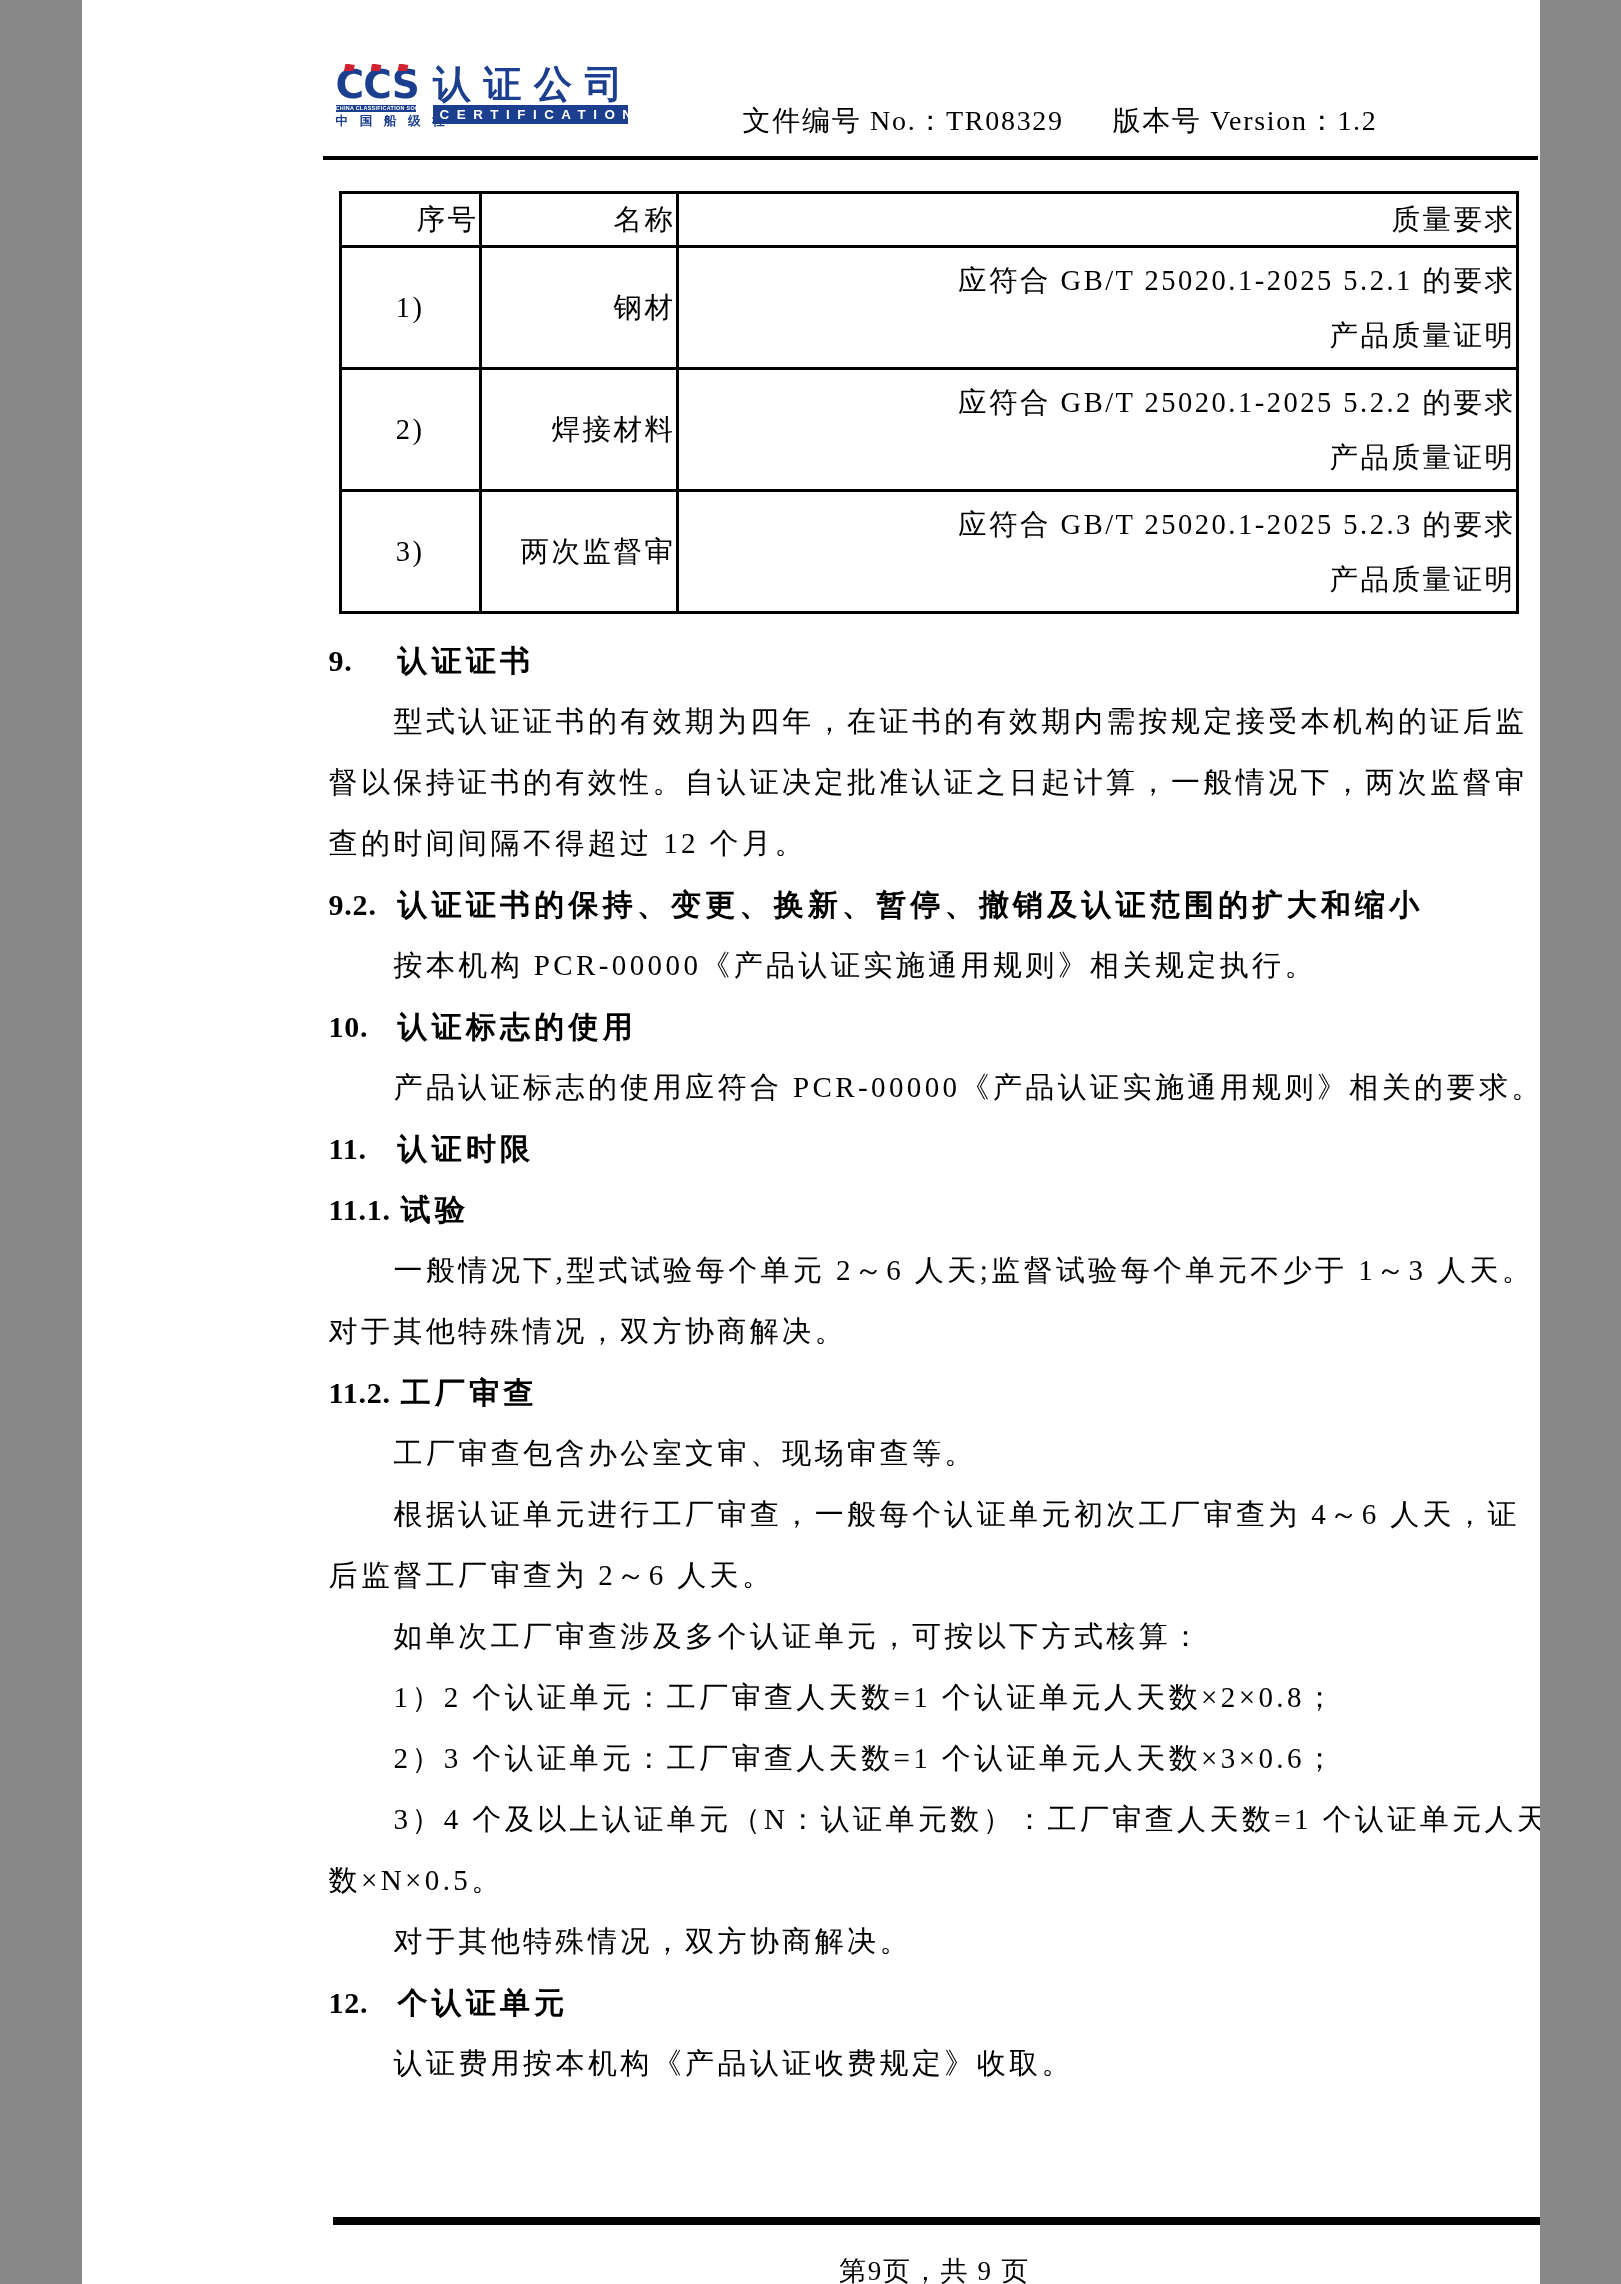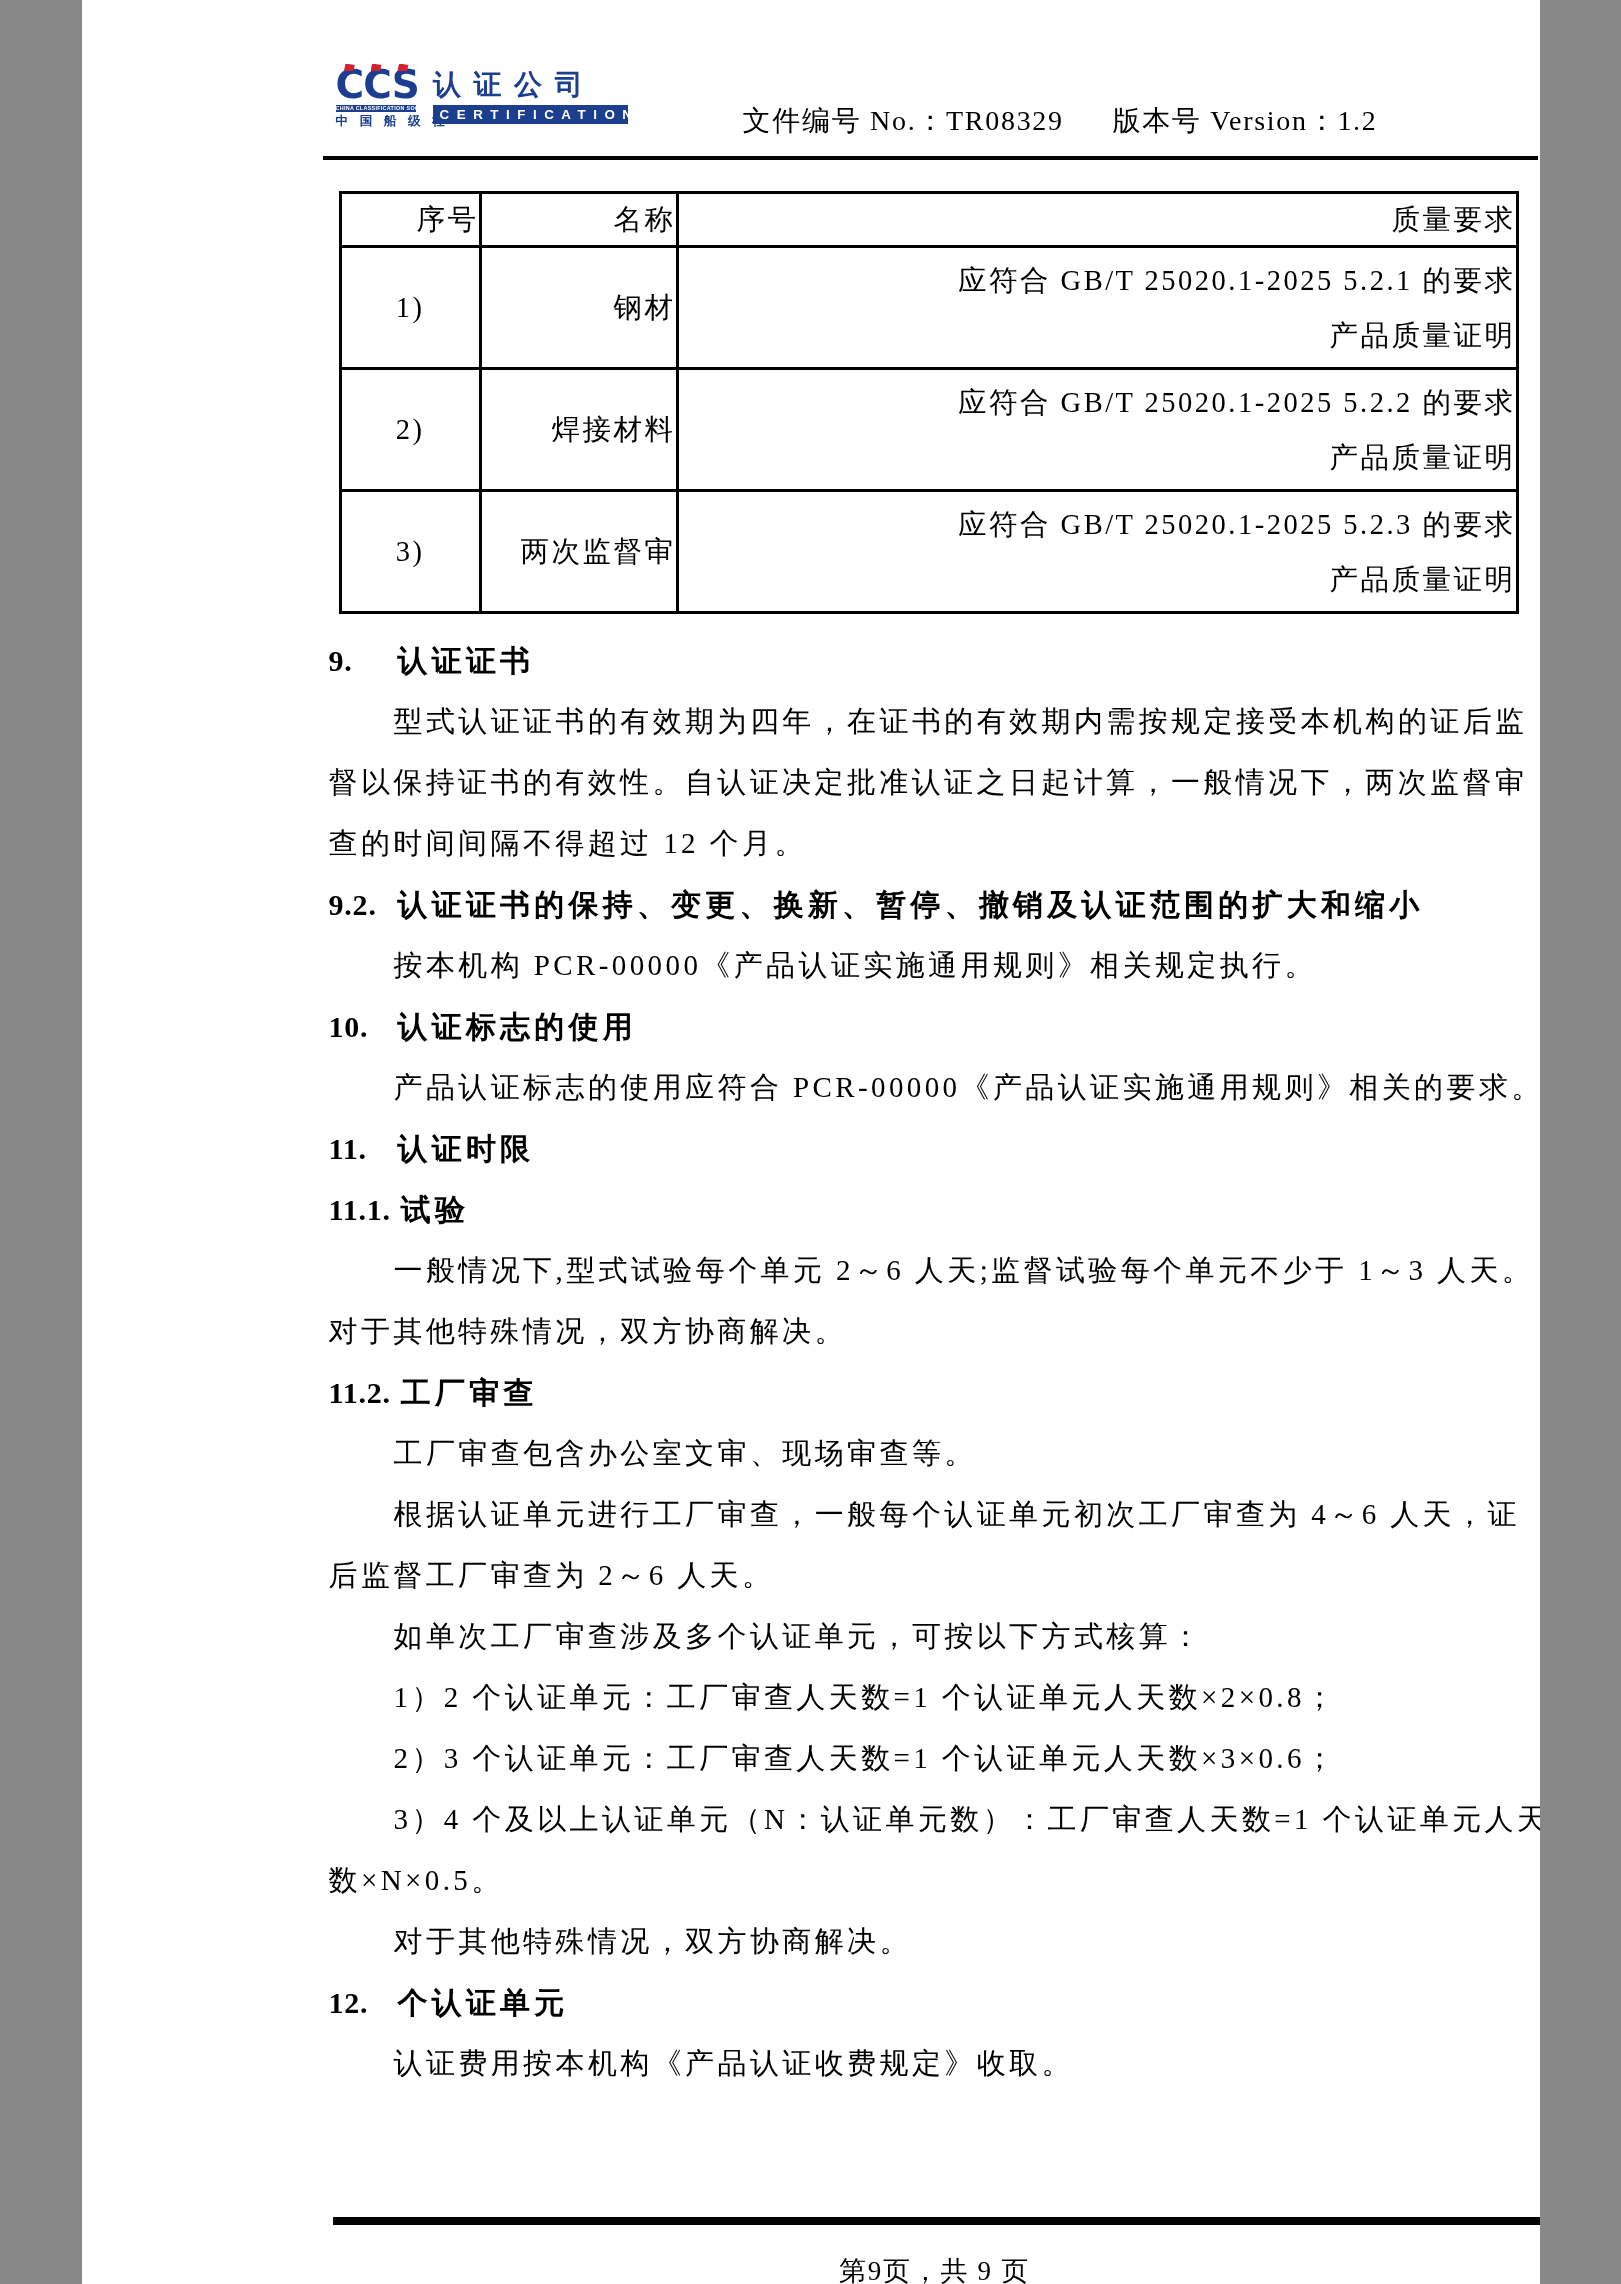--- a/index.html
+++ b/index.html
@@ -24,21 +24,21 @@
     margin-top:2.5px; background:#1c3e8e; color:#fff; text-align:center;
     font-family:"Liberation Sans","DejaVu Sans",sans-serif; font-weight:bold;
     font-size:5.4px; letter-spacing:0.3px; padding:0.8px 0; width:80px; white-space:nowrap; overflow:hidden;
   }
   .soc-cn {
     margin-top:0.8px; color:#1c3e8e; font-weight:bold; font-size:12.6px;
     letter-spacing:4.2px; white-space:nowrap; width:80px; text-align:center;
   }
   .logo-right { margin-left:13.4px; }
   .brand-cn {
-    color:#1c3e8e; font-weight:bold; font-size:28px; line-height:35px;
+    color:#1c3e8e; font-weight:bold; font-size:38px; line-height:35px;
     letter-spacing:12.6px; white-space:nowrap;
     font-family:"Liberation Sans","DejaVu Sans",sans-serif;
   }
   .cert-box {
     margin-top:3.4px; background:#1c3e8e; color:#fff;
     font-family:"Liberation Sans","DejaVu Sans",sans-serif; font-weight:bold;
     font-size:13.4px; letter-spacing:7.5px; padding:1.7px 0 1.7px 6.7px; width:188px;
     white-space:nowrap; overflow:hidden;
   }
   .header-meta {

